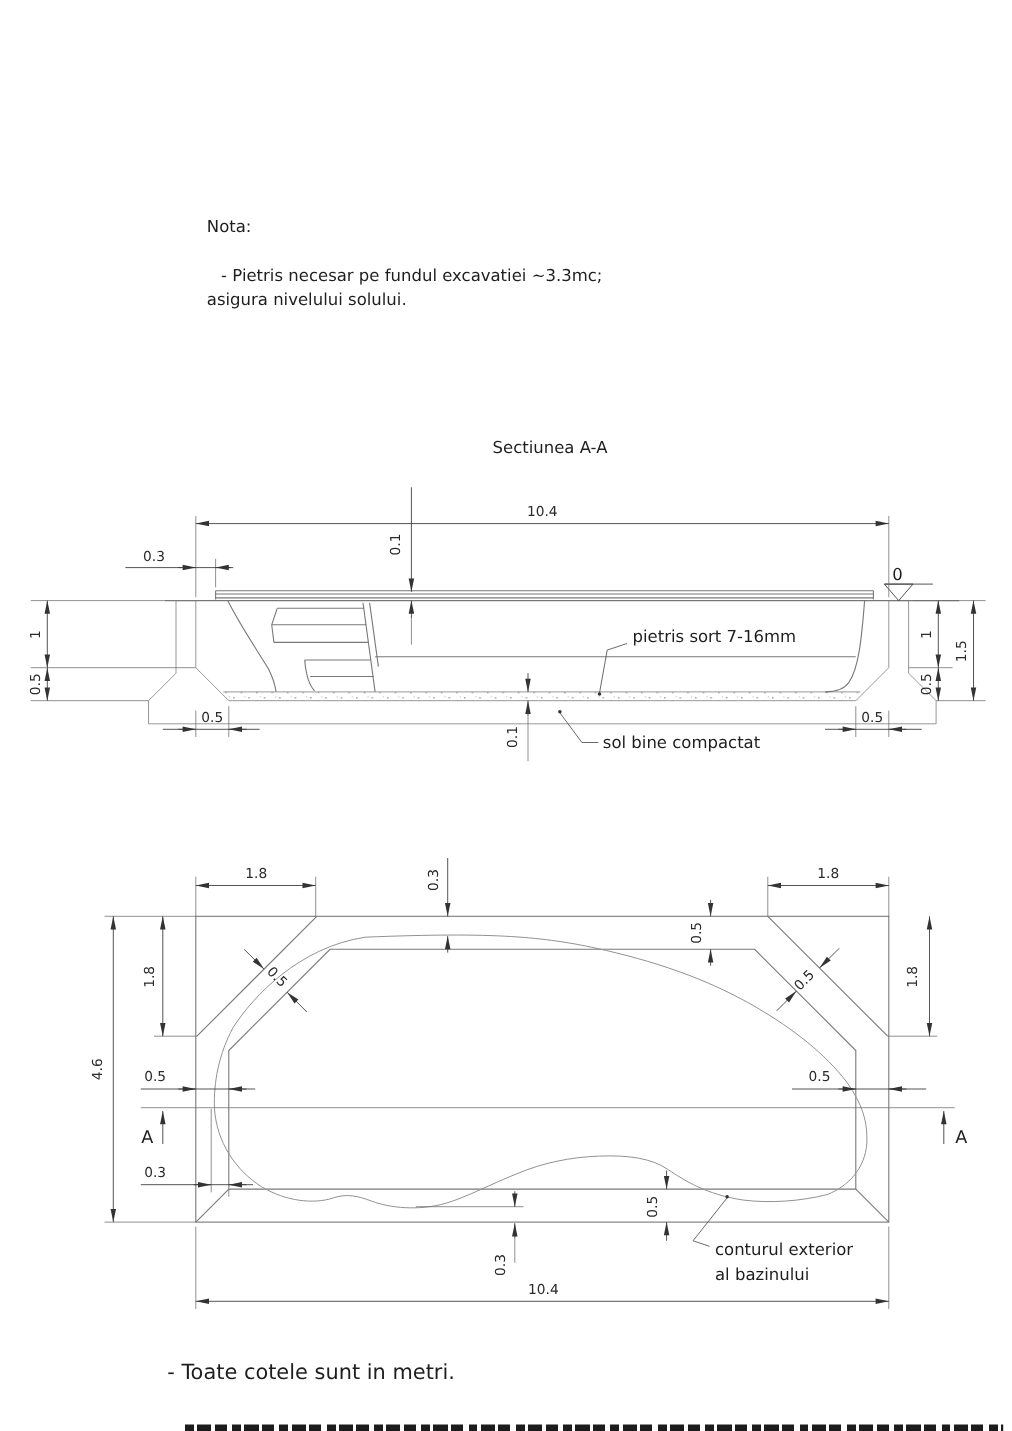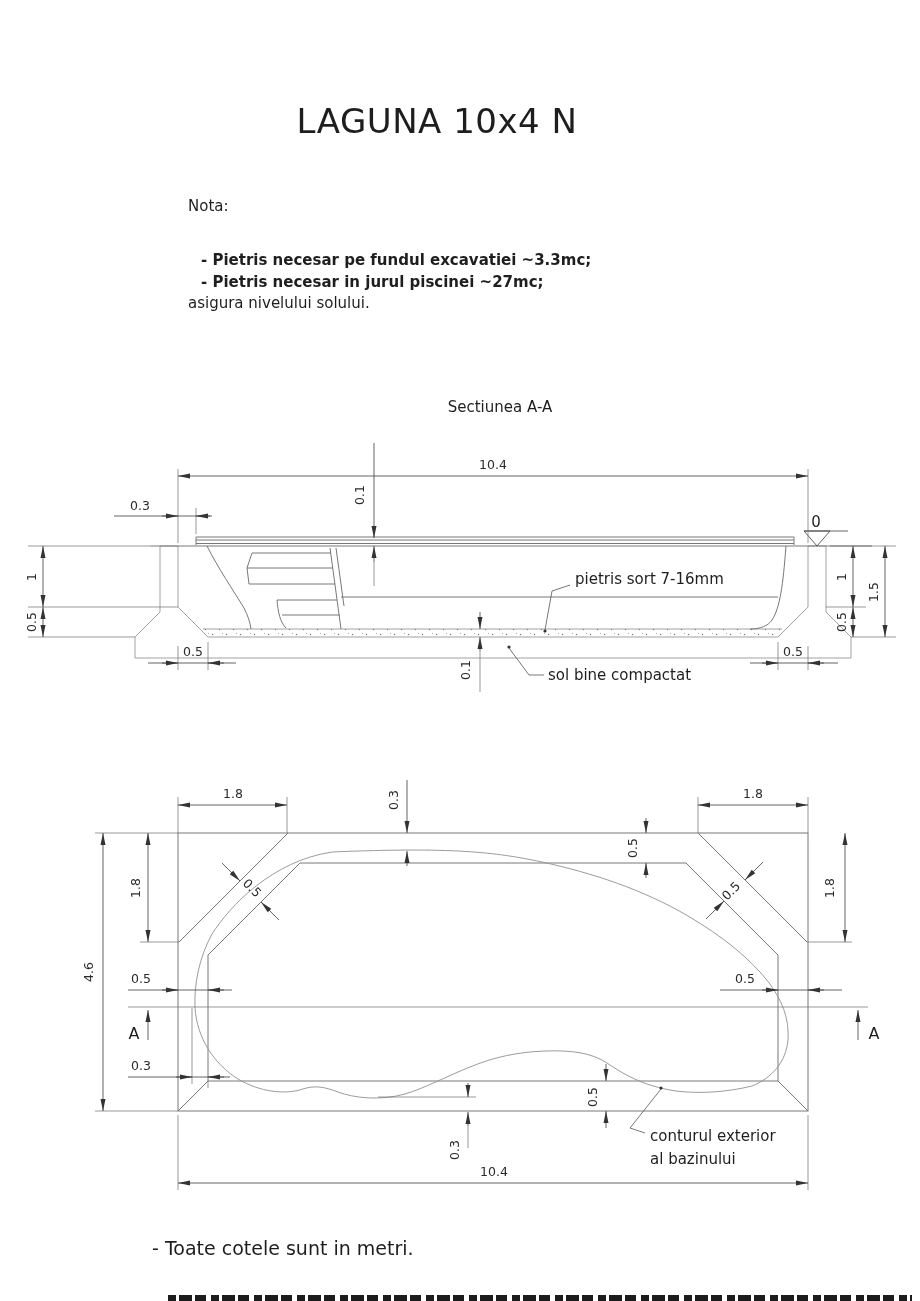--- a/index.html
+++ b/index.html
@@ -1,22 +1,22 @@
 <!DOCTYPE html>
 <html><head>
 <meta charset="utf-8">
 <style>
   html,body{margin:0;padding:0;background:#fff;}
   .page{position:relative;width:920px;height:1301px;background:#ffffff;overflow:hidden;
         font-family:"DejaVu Sans","Liberation Sans",sans-serif;}
   .title{position:absolute;left:237px;top:101px;width:400px;text-align:center;
          font-size:34px;color:#1e1e1e;letter-spacing:0.5px;white-space:nowrap;}
   .nota{position:absolute;left:188px;top:197px;color:#1e1e1e;font-size:15px;}
-  .nota .heading{margin-bottom:35px;}
-  .nota .bullet{padding-left:13px;line-height:21.5px;font-weight:bold;}
+  .nota .heading{margin-bottom:25px;}
+  .nota .bullet{padding-left:13px;line-height:21.5px;}
   .nota .cont{line-height:21.5px;}
   .footer-note{position:absolute;left:152px;top:1237px;font-size:19px;color:#1e1e1e;}
   .cutoff{position:absolute;left:168px;top:1295px;width:744px;height:6px;
           background:repeating-linear-gradient(90deg,#1c1c1c 0 8px,#fff 8px 11px,#1c1c1c 11px 24px,#fff 24px 27px,#1c1c1c 27px 38px,#fff 38px 43px);}
   svg{position:absolute;left:0;top:0;}
   svg text{font-family:"DejaVu Sans","Liberation Sans",sans-serif;}
   .dt{font-size:12.5px;fill:#2a2a2a;}
   .ann{font-size:15px;fill:#1e1e1e;}
   .big{font-size:16px;fill:#1e1e1e;}
   .dim{stroke:#3c3c3c;stroke-width:0.8;fill:none;}
@@ -25,26 +25,24 @@
   .thin{stroke:#8a8a8a;stroke-width:0.8;fill:none;}
   .pool{stroke:#909090;stroke-width:0.9;fill:none;}
   .ldr{stroke:#555;stroke-width:0.8;fill:none;}
   .dot{fill:#333;stroke:none;}
 </style>
 </head>
 <body>
 
 <div class="page">
 
-  <div class="title">LAGUNA 10x4 N</div>
 
   <div class="nota">
     <div class="heading">Nota:</div>
     <div class="bullet">- Pietris necesar pe fundul excavatiei ~3.3mc;</div>
-    <div class="bullet">- Pietris necesar in jurul piscinei ~27mc;</div>
     <div class="cont">asigura nivelului solului.</div>
   </div>
 
   <svg width="920" height="1301" viewBox="0 0 920 1301">
     <defs>
       <marker id="arr" orient="auto-start-reverse" markerUnits="userSpaceOnUse" markerWidth="13" markerHeight="6" refX="12.5" refY="3">
         <path d="M0.5,0.5 L12.5,3 L0.5,5.5 Z" fill="#333"></path>
       </marker>
       <pattern id="hatch" width="9" height="9" patternUnits="userSpaceOnUse">
         <path d="M0,9 L9,0 M0,0 L9,9" stroke="#a8a8a8" stroke-width="0.6" fill="none"></path>

